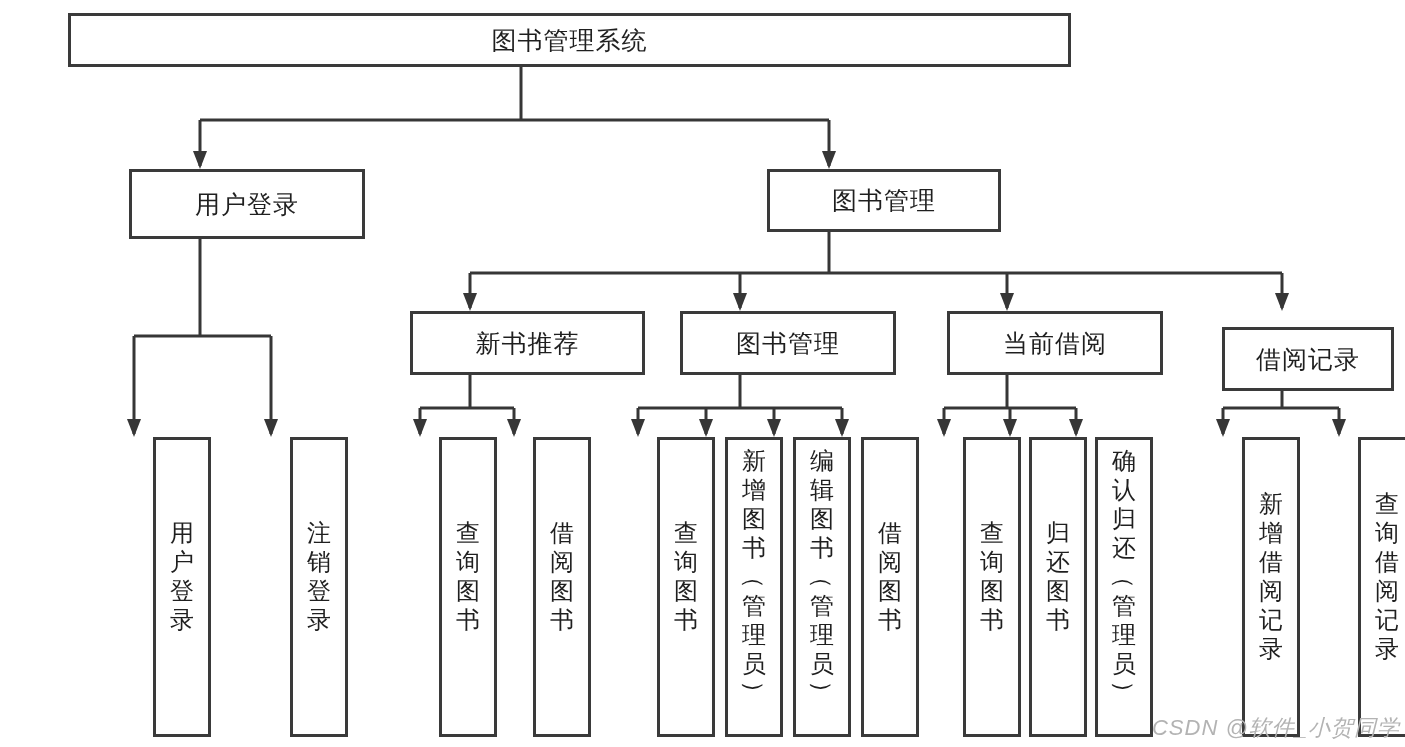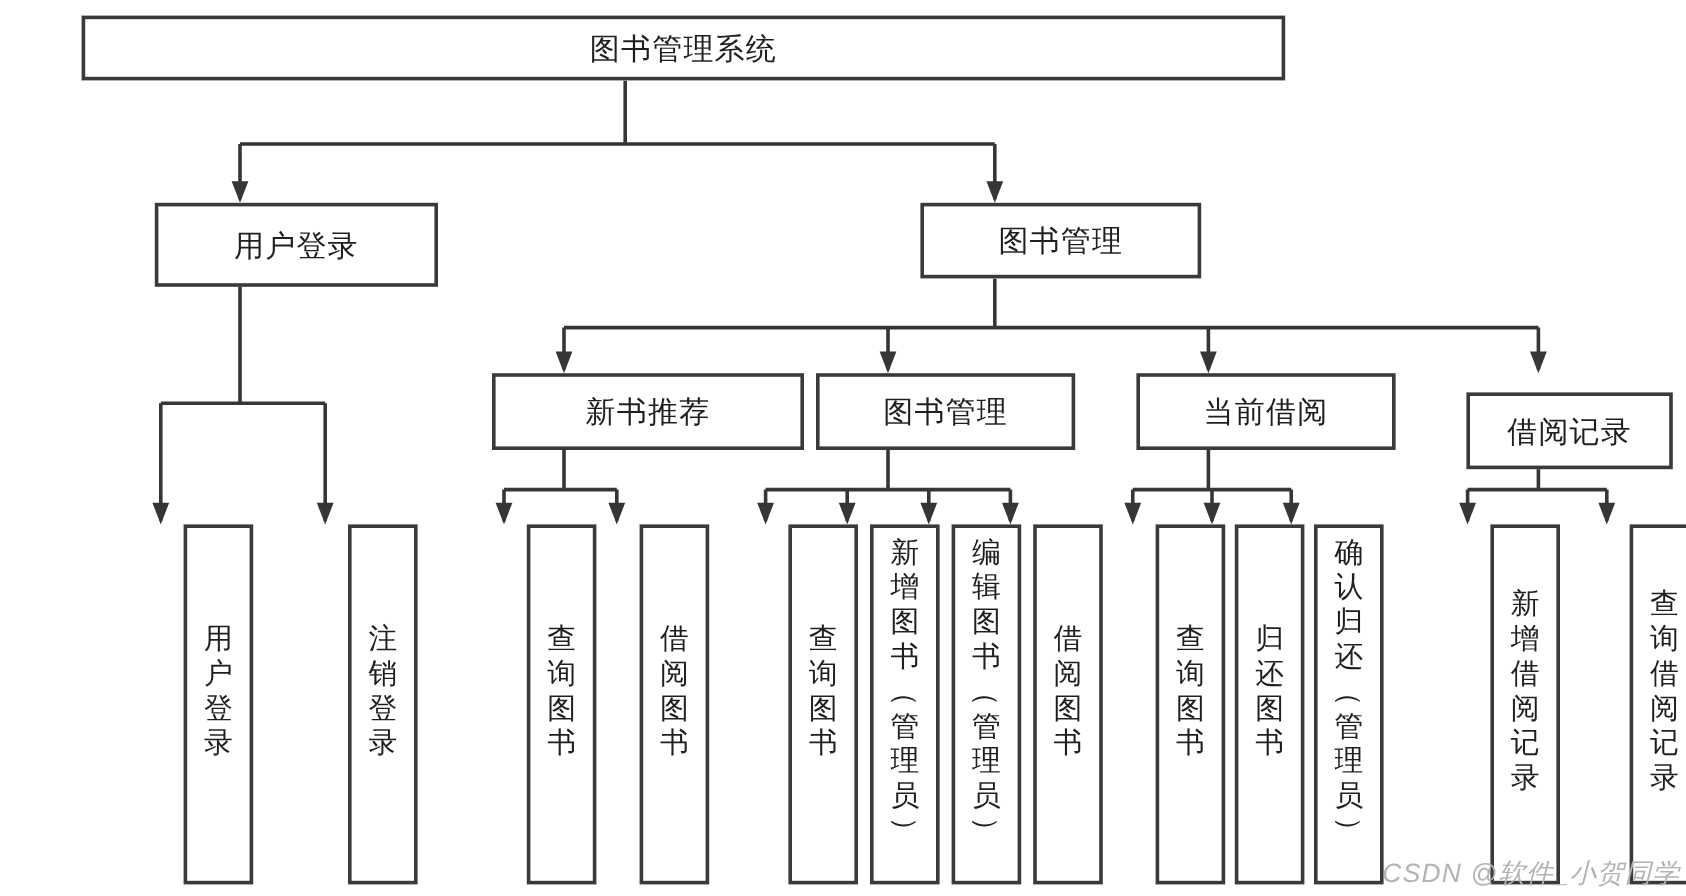--- a/index.html
+++ b/index.html
@@ -112,21 +112,21 @@
     <span>图书管理系统</span>
   </div>
 
   <div class="box hbox" style="left:81px; top:169px; width:236px; height:70px;">
     <span>用户登录</span>
   </div>
   <div class="box hbox" style="left:719px; top:169px; width:234px; height:63px;">
     <span>图书管理</span>
   </div>
 
-  <div class="box hbox" style="left:362px; top:311px; width:260px; height:64px;">
+  <div class="box hbox" style="left:362px; top:311px; width:235px; height:64px;">
     <span>新书推荐</span>
   </div>
   <div class="box hbox" style="left:632px; top:311px; width:216px; height:64px;">
     <span>图书管理</span>
   </div>
   <div class="box hbox" style="left:899px; top:311px; width:216px; height:64px;">
     <span>当前借阅</span>
   </div>
   <div class="box hbox" style="left:1174px; top:327px; width:172px; height:64px;">
     <span>借阅记录</span>

